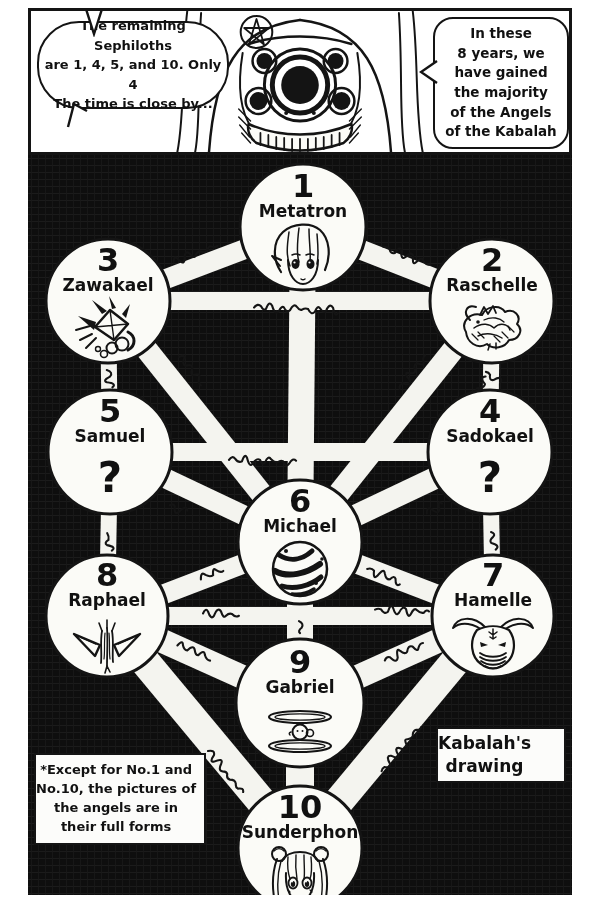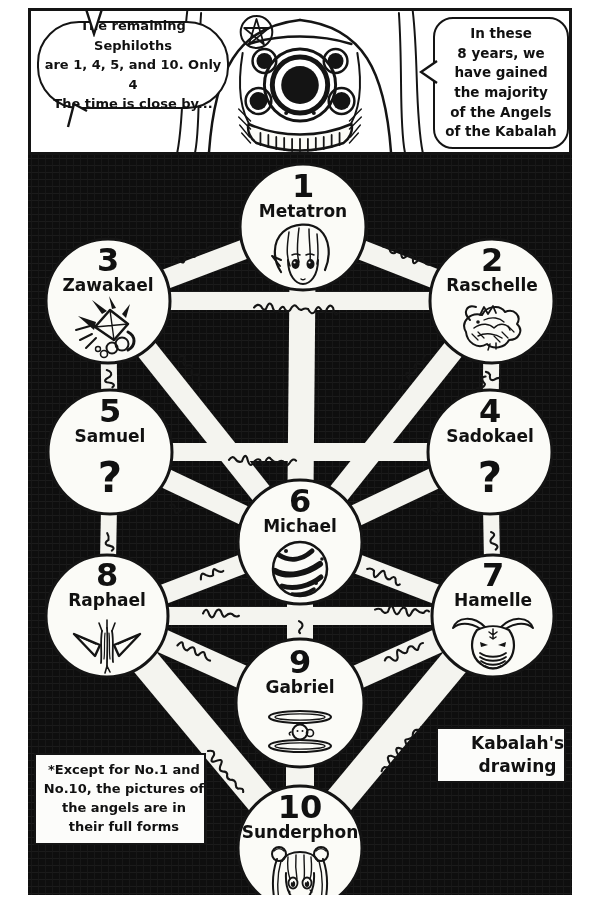--- a/index.html
+++ b/index.html
@@ -14,21 +14,21 @@
   .bubble-left{left:6px;top:10px;width:192px;height:88px;border-radius:42px;}
   .bubble-right{left:402px;top:6px;width:136px;height:132px;border-radius:20px;}
   .bubble-text{margin:0;font-weight:700;font-size:13px;line-height:1.5;white-space:pre-line;}
   .bubble-right .bubble-text{font-size:13.5px;line-height:1.45;}
   .tail{position:absolute;}
   
   .main-panel{position:absolute;left:28px;top:155px;width:544px;height:740px;
               background:#0e0e0e;overflow:hidden;}
   .main-panel svg{position:absolute;left:0;top:0;}
   .note-box{position:absolute;background:#fcfcfa;border:2.5px solid #141414;box-sizing:border-box;
-            display:flex;align-items:center;justify-content:flex-end;text-align:center;}
+            display:flex;align-items:center;justify-content:flex-start;text-align:center;}
   .footnote{left:6px;top:598px;width:172px;height:92px;}
   .footnote p{margin:0;font-weight:700;font-size:13px;line-height:1.45;white-space:pre-line;}
   .caption{left:408px;top:572px;width:130px;height:56px;}
   .caption p{margin:0;font-weight:700;font-size:17px;line-height:1.35;white-space:pre-line;}
   
   .s{stroke:#141414;fill:none;stroke-linecap:round;stroke-linejoin:round;}
   .f{fill:#141414;stroke:none;}
   .w{fill:#fbfbf7;}
   .node-num{font-family:"DejaVu Sans",sans-serif;font-weight:700;font-size:32px;fill:#111;text-anchor:middle;}
   .node-name{font-family:"DejaVu Sans",sans-serif;font-weight:700;font-size:17px;fill:#111;text-anchor:middle;}

